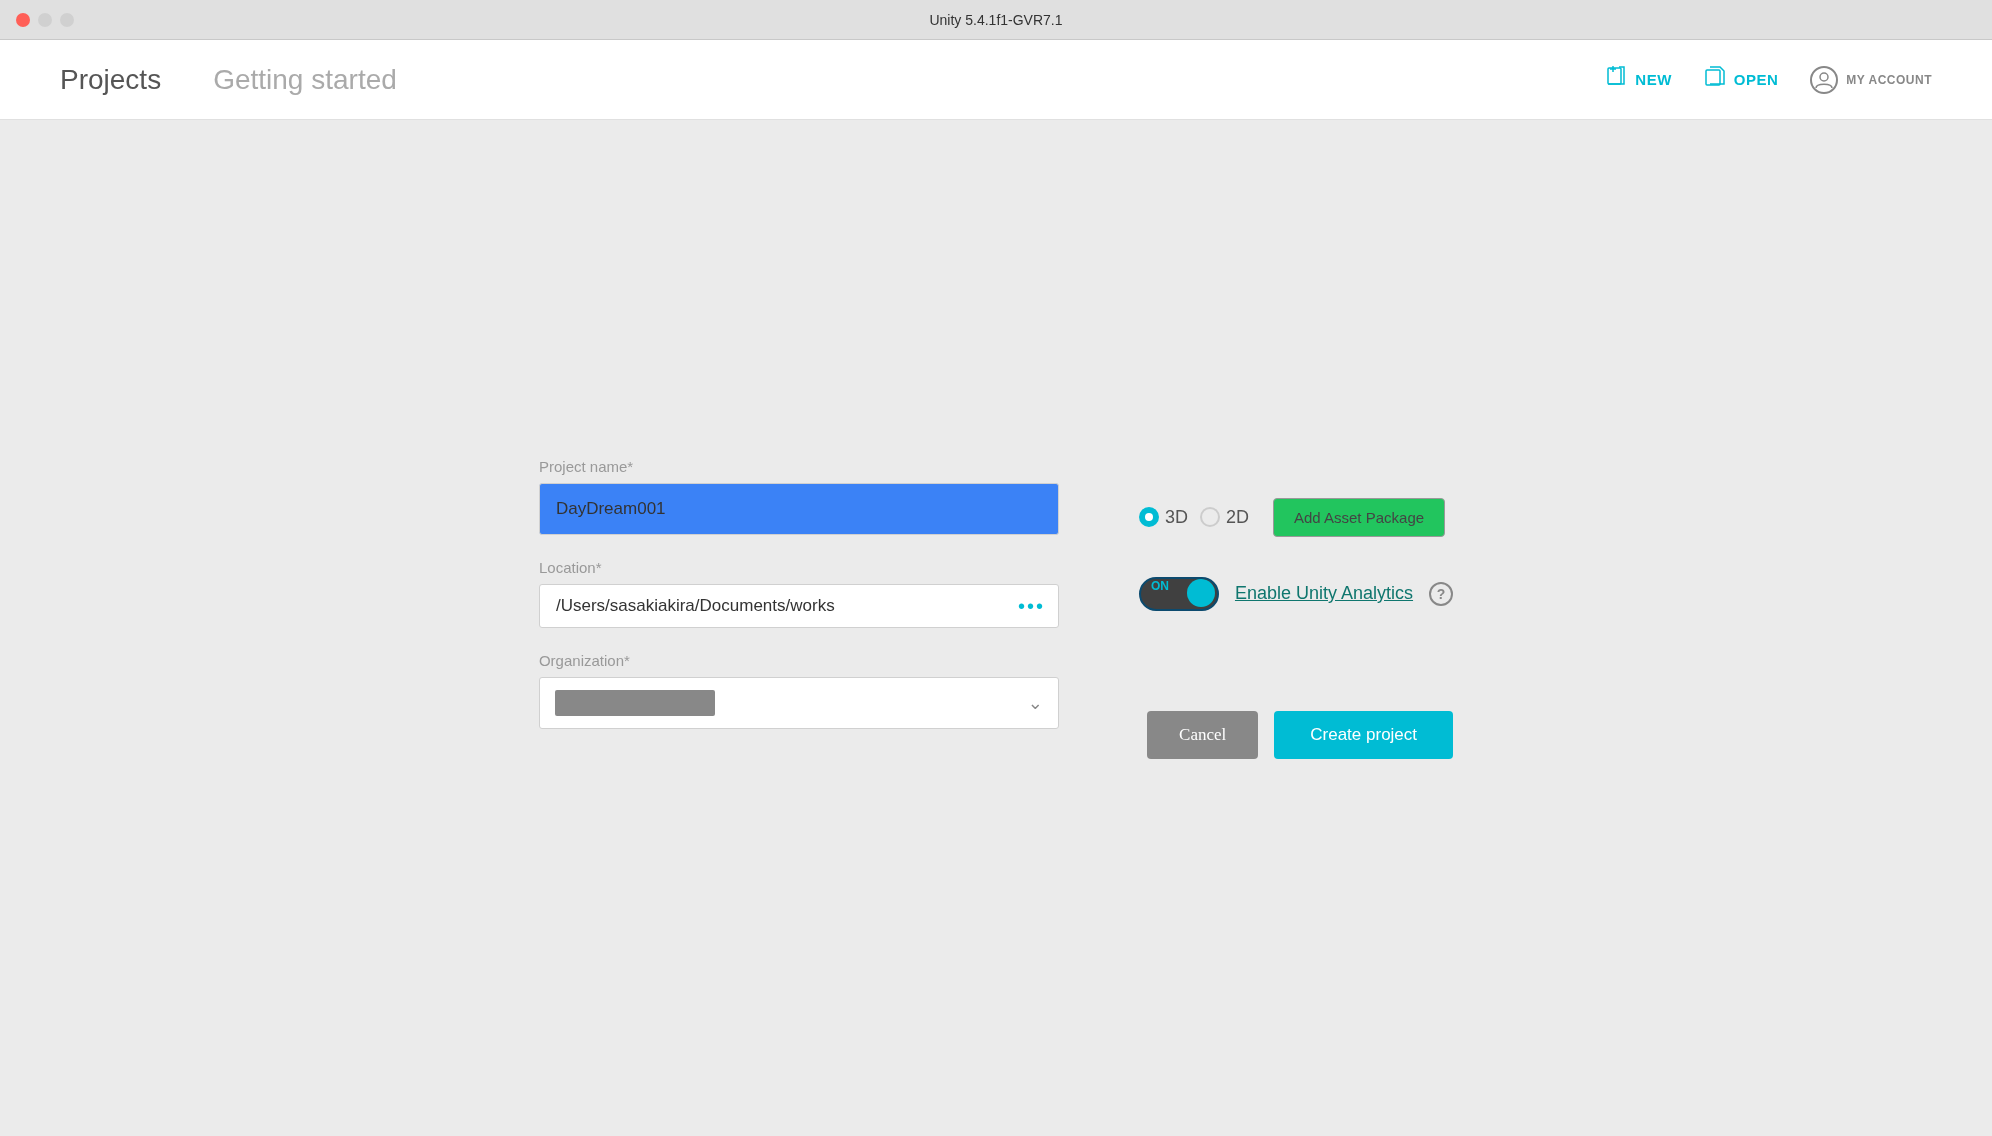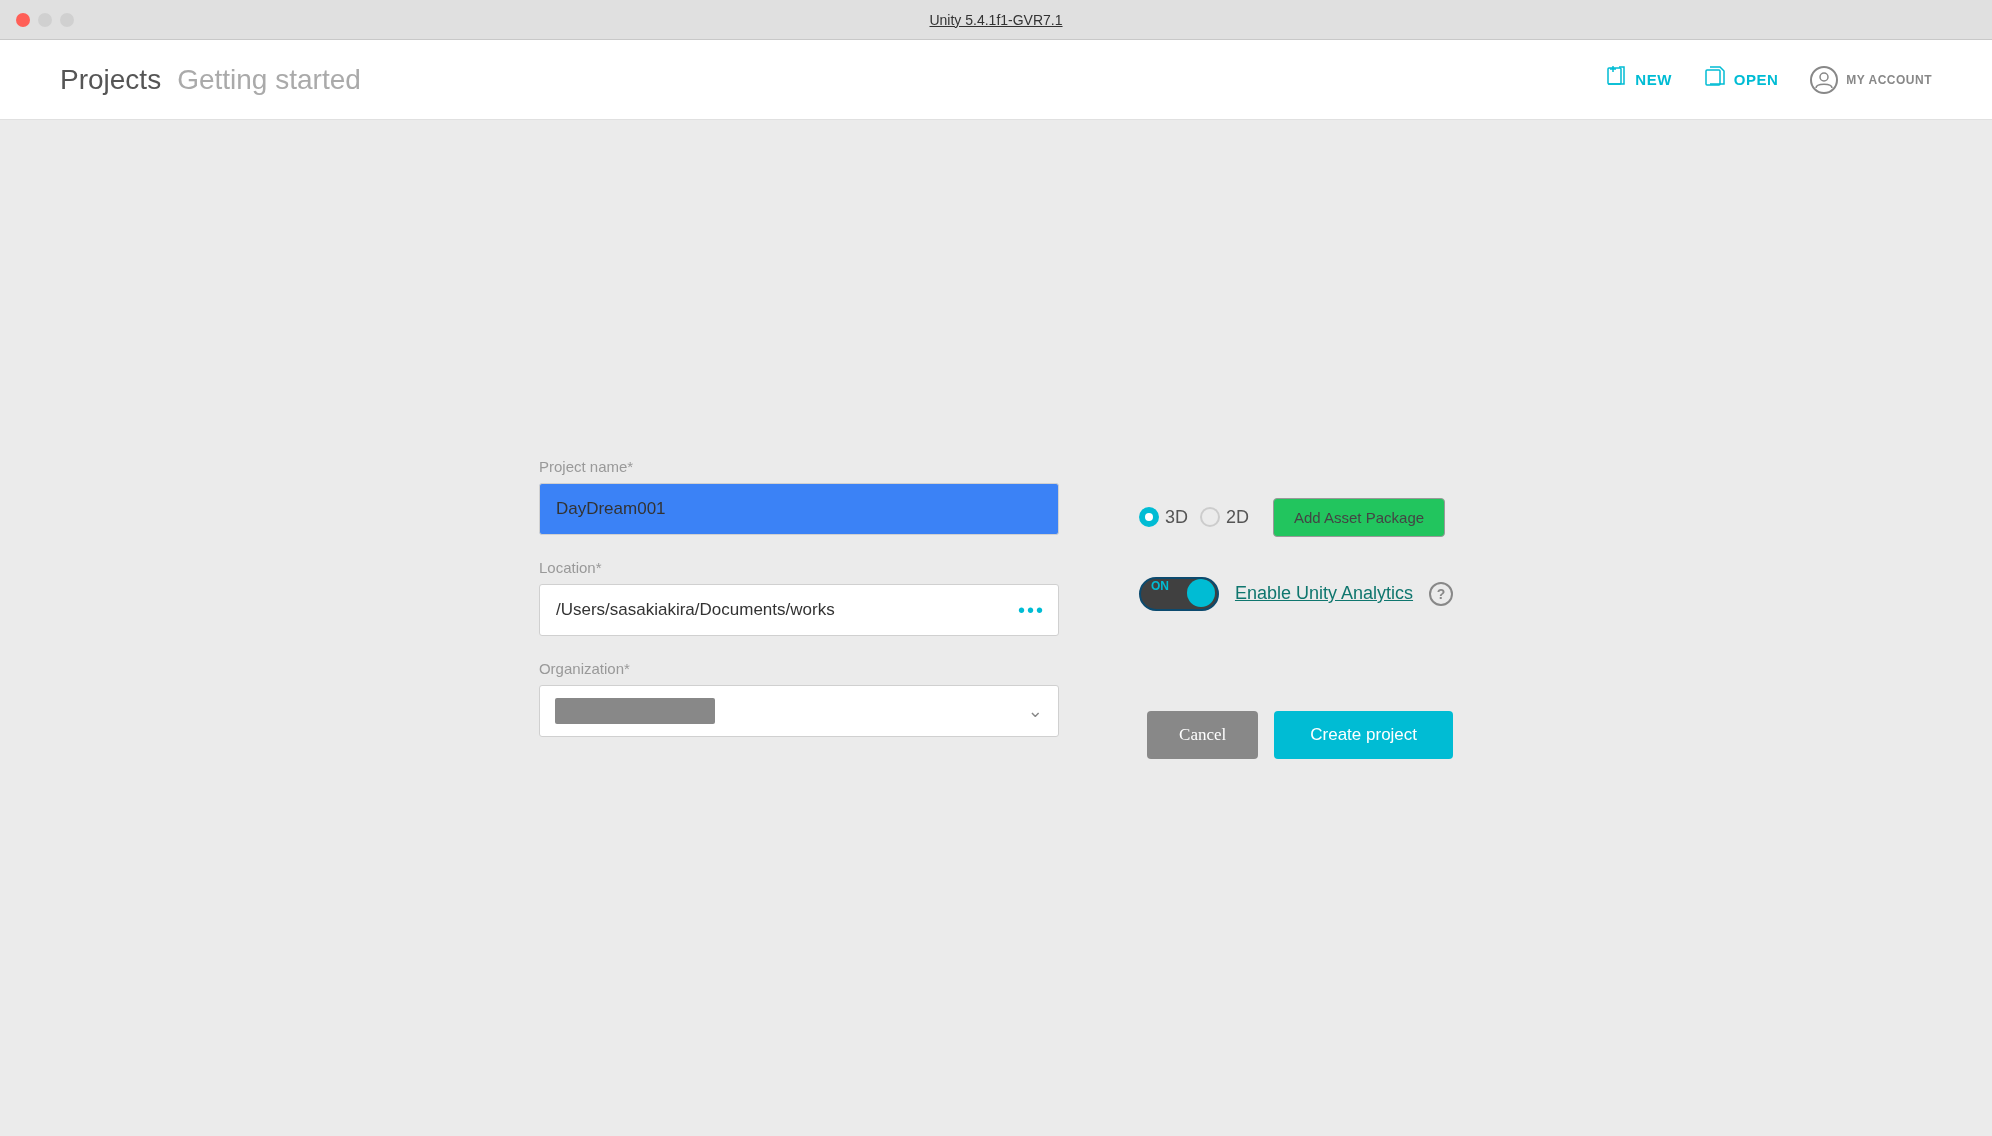--- a/index.html
+++ b/index.html
@@ -20,21 +20,20 @@
       display: flex;
       align-items: center;
       justify-content: center;
       position: relative;
       border-bottom: 1px solid #c8c8c8;
     }
     .titlebar-title {
       font-size: 14px;
       color: #333;
       font-weight: 500;
-      text-decoration: underline;
     }
     .window-controls {
       position: absolute;
       left: 16px;
       display: flex;
       gap: 8px;
       align-items: center;
     }
     .wc-btn {
       width: 14px;
@@ -47,21 +46,21 @@
     .wc-min { background: #d0d0d0; }
     .wc-max { background: #d0d0d0; }
 
     
     .topnav {
       background: #ffffff;
       height: 80px;
       display: flex;
       align-items: center;
       padding: 0 60px;
-      gap: 16px;
+      gap: 52px;
       border-bottom: 1px solid #e0e0e0;
     }
     .nav-item {
       font-size: 28px;
       color: #aaaaaa;
       cursor: pointer;
       font-weight: 300;
     }
     .nav-item.active {
       color: #555555;
@@ -155,21 +154,21 @@
       font-size: 17px;
       color: #333;
       outline: none;
     }
 
     .location-wrapper {
       position: relative;
     }
     .location-input {
       width: 100%;
-      height: 52px;
+      height: 44px;
       border: 1px solid #d0d0d0;
       border-radius: 3px;
       background: #ffffff;
       padding: 0 52px 0 16px;
       font-size: 17px;
       color: #333;
       outline: none;
     }
     .location-dots {
       position: absolute;

